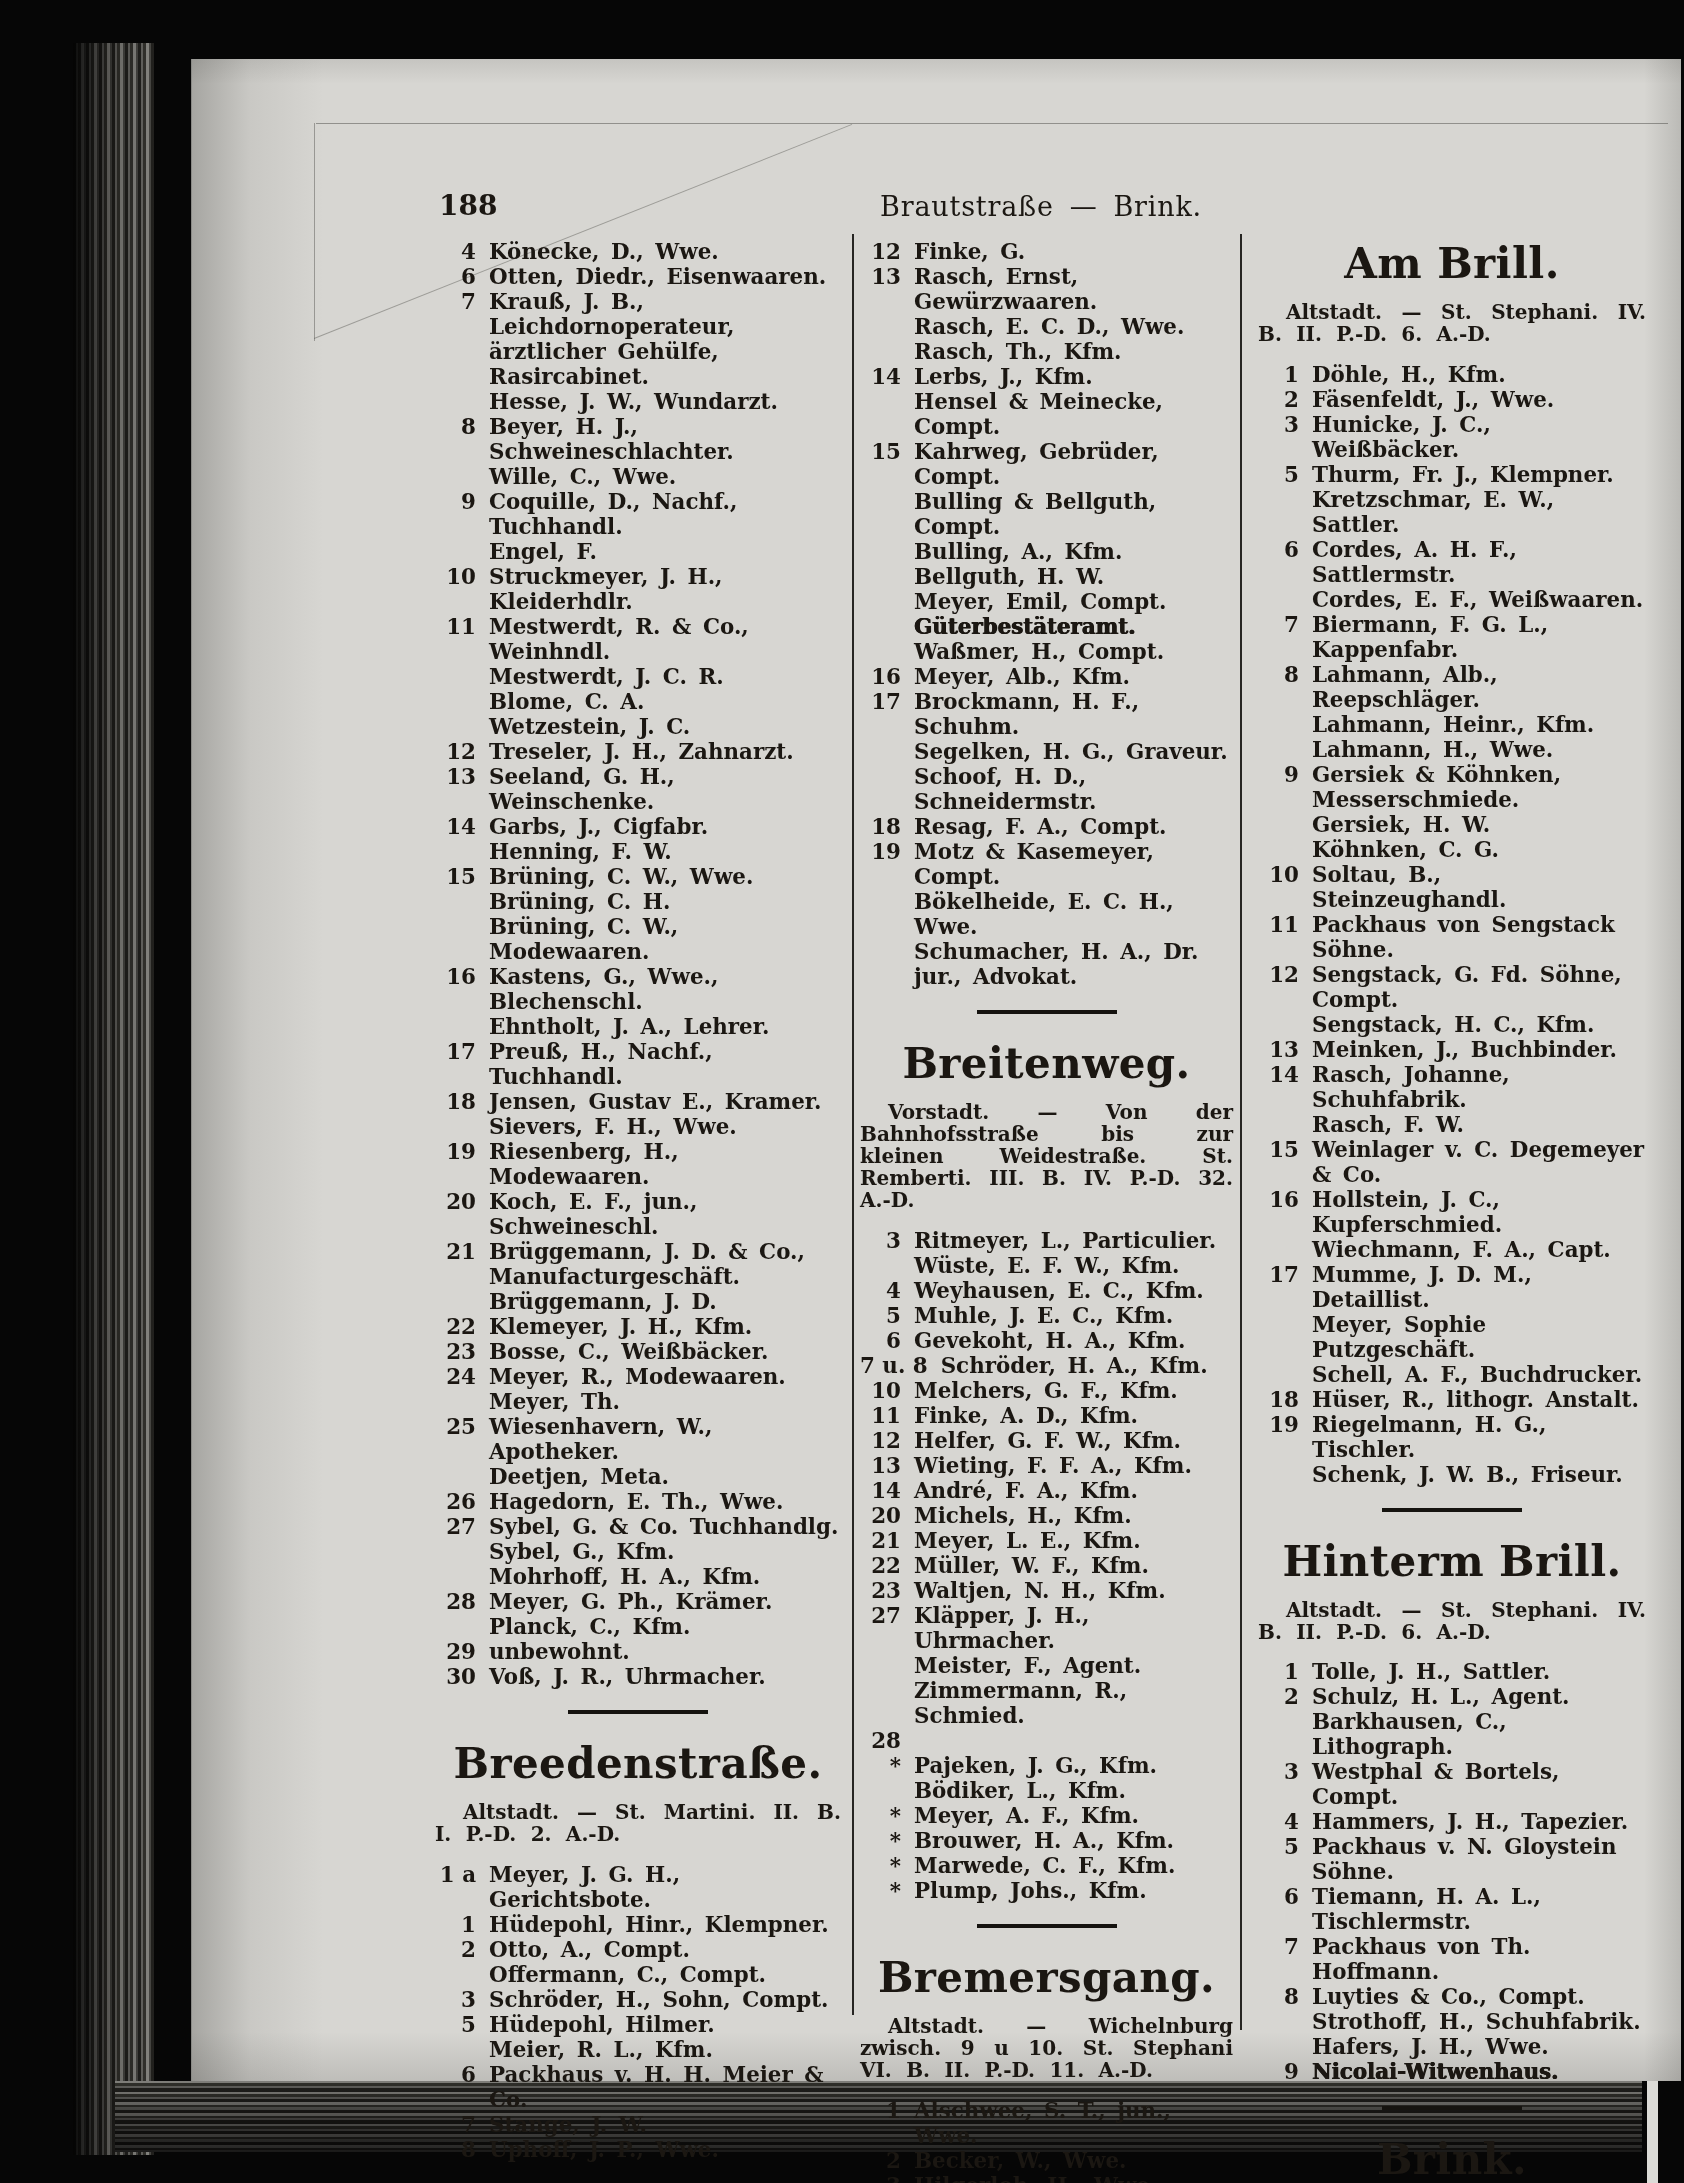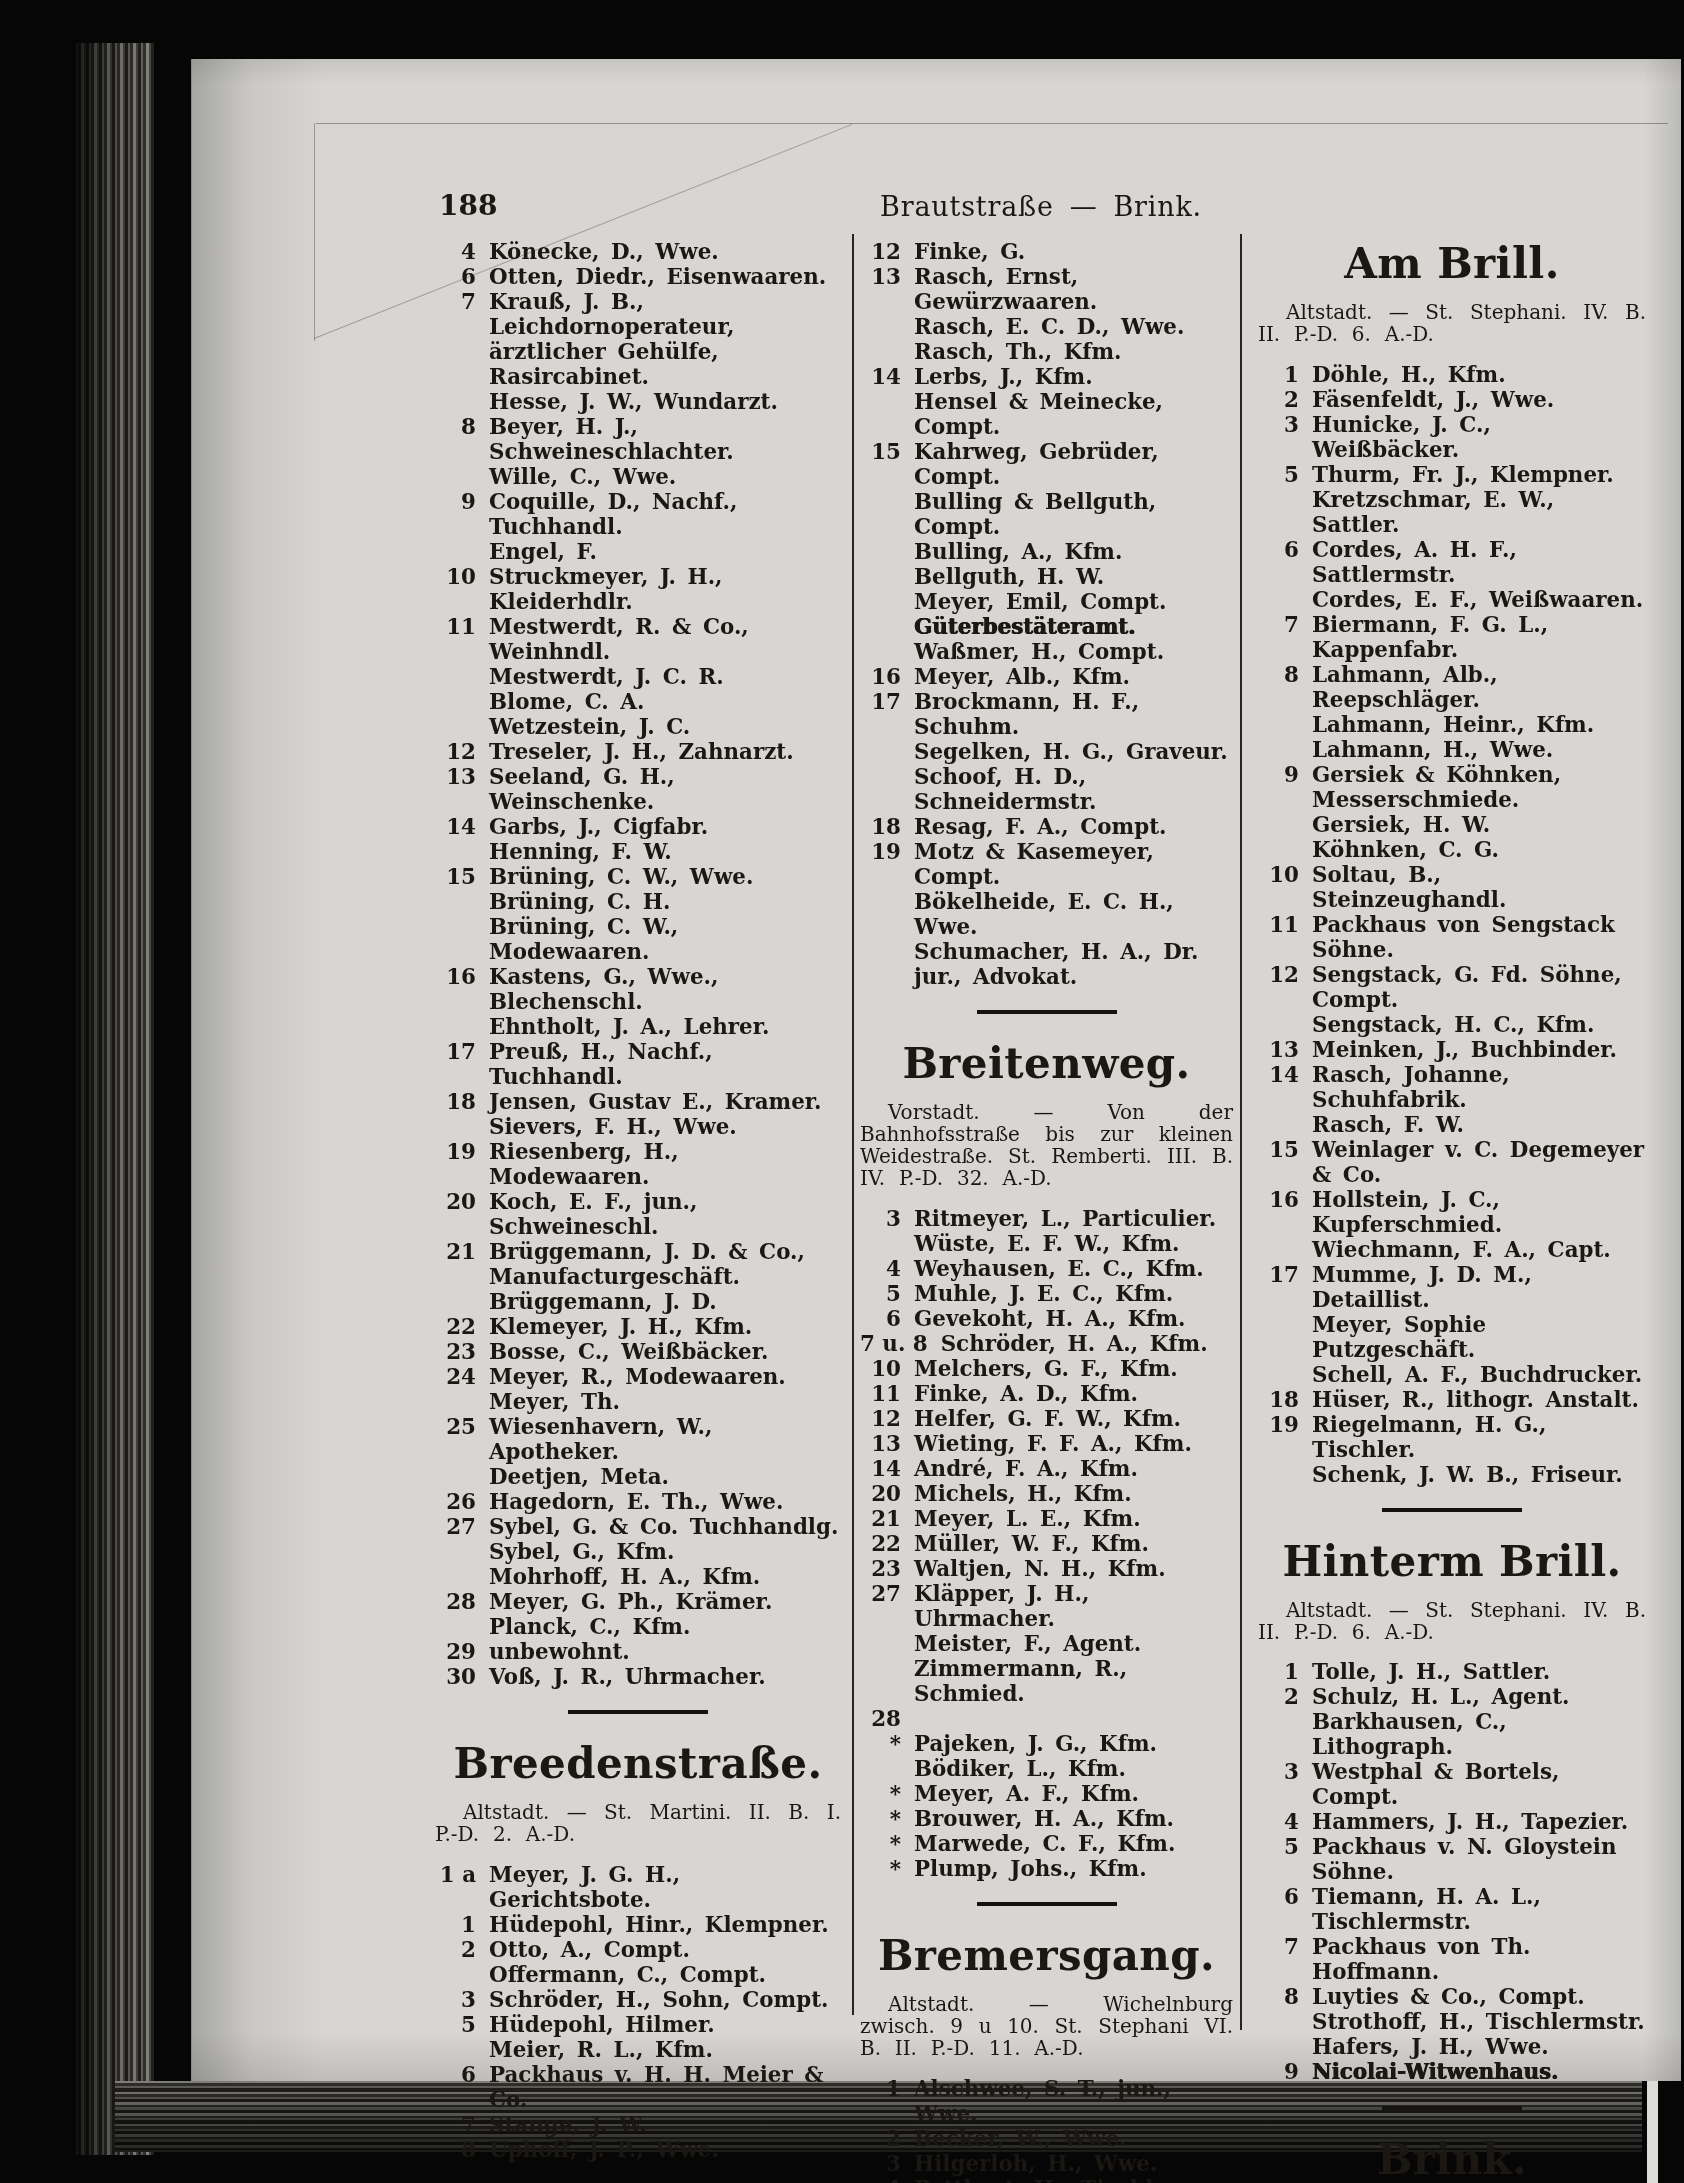--- a/index.html
+++ b/index.html
@@ -128,21 +128,21 @@
   .section-title {
     font-size: 42px;
     font-weight: bold;
     text-align: center;
     margin: 0 0 13px 0;
     letter-spacing: 0.4px;
   }
   .section-subtitle {
     font-size: 20px;
     line-height: 22px;
-    font-weight: normal;
+    font-weight: bold;
     text-align: justify;
     text-indent: 28px;
     word-spacing: 7.4px;
     margin: 0 0 16.5px 0;
   }
 </style>
 </head>
 <body>
 
 <div class="page-stack-left"></div>
@@ -741,21 +741,21 @@
       <div class="entry">
         <span class="n">7</span>
         <span class="t">Packhaus von Th. Hoffmann.</span>
       </div>
       <div class="entry">
         <span class="n">8</span>
         <span class="t">Luyties &amp; Co., Compt.</span>
       </div>
       <div class="entry">
         <span class="n"></span>
-        <span class="t">Strothoff, H., Tischlermstr.</span>
+        <span class="t">Strothoff, H., Schuhfabrik.</span>
       </div>
       <div class="entry">
         <span class="n"></span>
         <span class="t">Hafers, J. H., Wwe.</span>
       </div>
       <div class="entry">
         <span class="n">9</span>
         <span class="t heavy">Nicolai-Witwenhaus.</span>
       </div>
       <div class="divider"></div>

